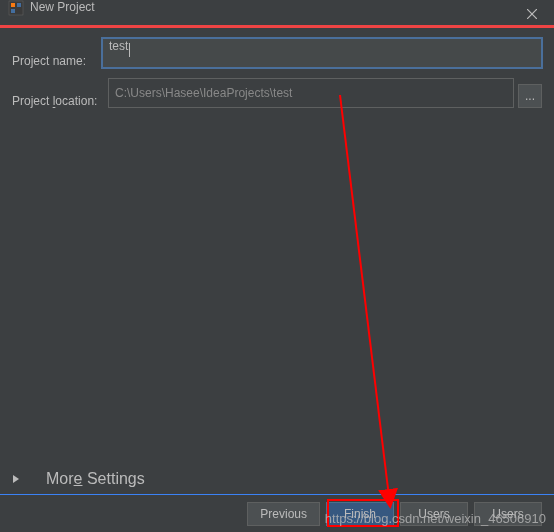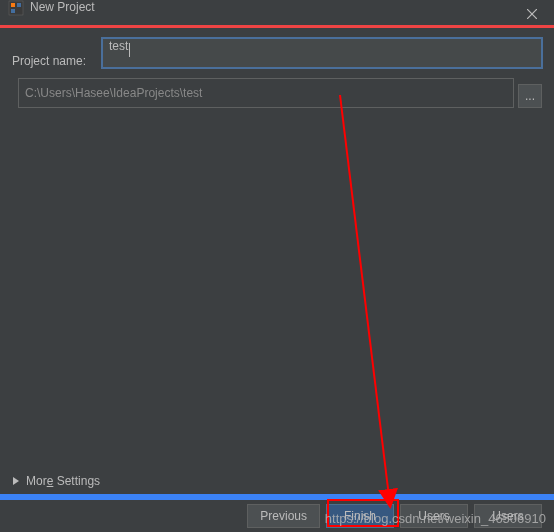--- a/index.html
+++ b/index.html
@@ -108,34 +108,35 @@
       font-size: 12px;
     }
     .more-settings {
       position: absolute;
       bottom: 44px;
       left: 12px;
       display: flex;
       align-items: center;
       color: #bbbbbb;
       cursor: pointer;
-      font-size: 12px;
+      font-size: 16px;
+      gap: 20px;
     }
     .more-settings svg {
       width: 8px;
       height: 8px;
       margin-right: 6px;
     }
     .bottom-bar {
       position: absolute;
       bottom: 0;
       left: 0;
       right: 0;
       height: 38px;
-      border-top: 6px solid #3b82f6;
+      border-top: 1px solid #3b82f6;
       display: flex;
       align-items: center;
       justify-content: flex-end;
       padding: 0 12px;
       gap: 6px;
     }
     .dialog-btn {
       height: 24px;
       min-width: 68px;
       padding: 0 12px;
@@ -216,20 +217,23 @@
   <div class="form-row">
     <label class="form-label no-underline">
       <span>Project name:</span>
     </label>
     <div class="text-input focused caret" style="position:relative;">
       <span>test</span>
     </div>
   </div>
 
   <div class="form-row">
+    <label class="form-label no-underline">
+      <span>Project <span class="underline-char">l</span>ocation:</span>
+    </label>
     <div class="text-input readonly" style="display:flex;align-items:center;">
       <span>C:\Users\Hasee\IdeaProjects\test</span>
     </div>
     <div class="browse-btn">
       <span>...</span>
     </div>
   </div>
 </div>
 
 <div class="more-settings">

